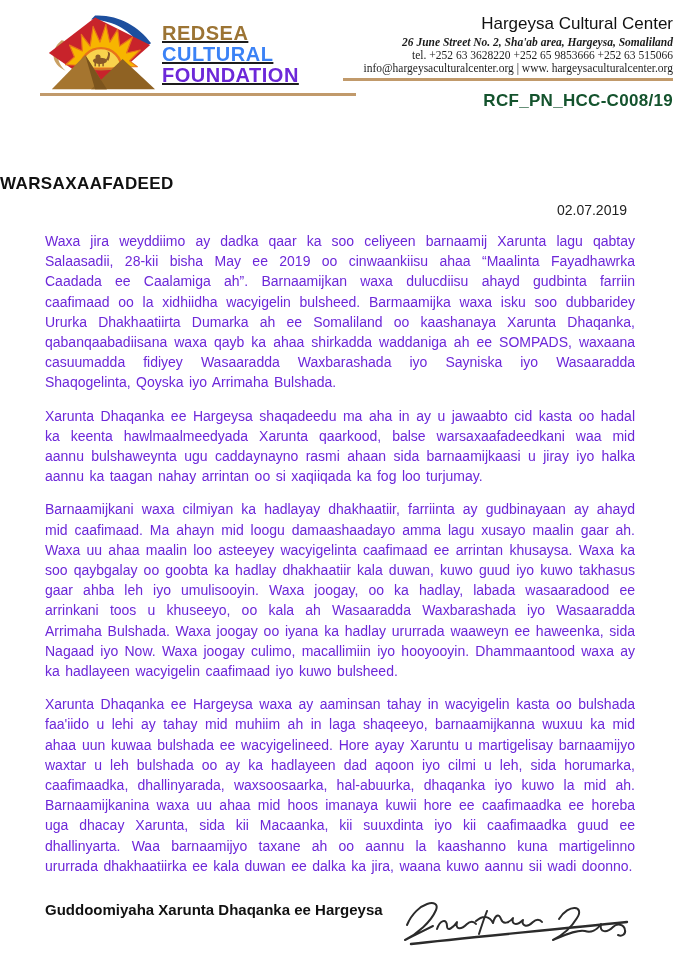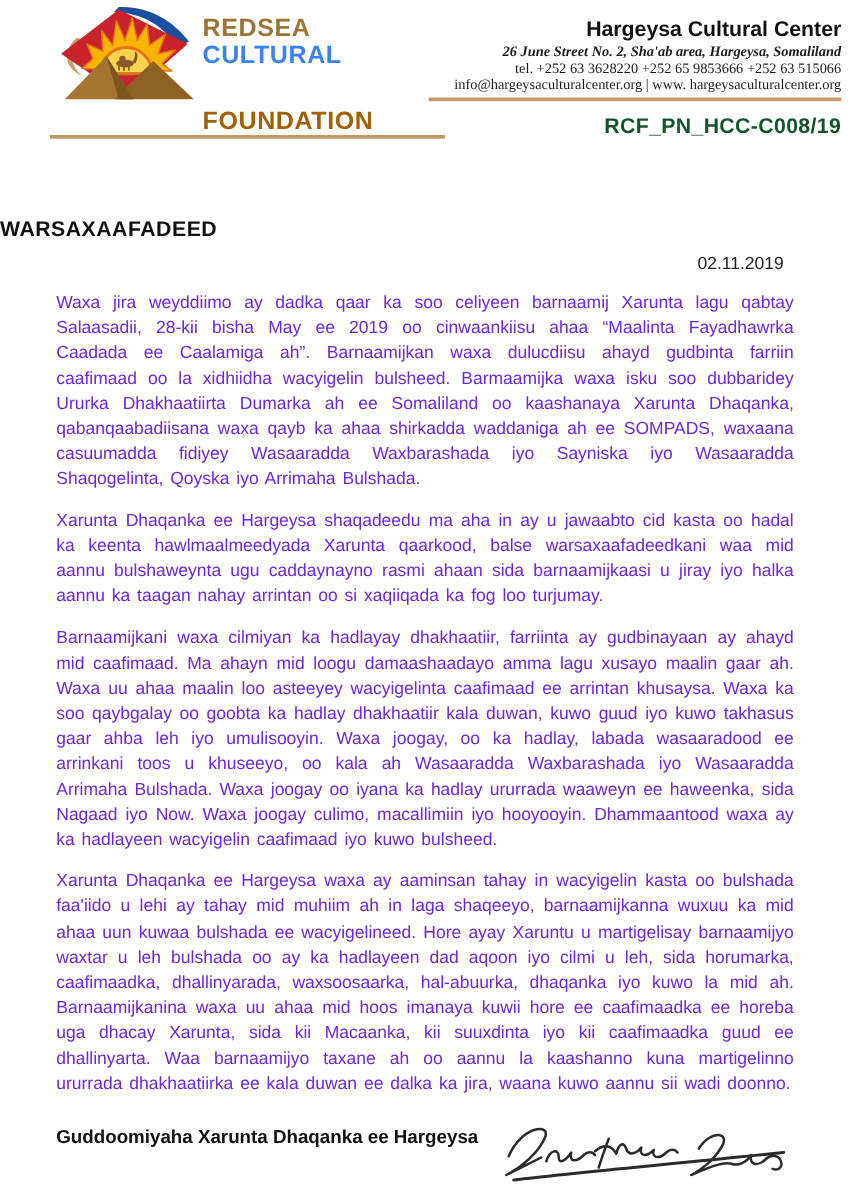--- a/index.html
+++ b/index.html
@@ -1,32 +1,32 @@
 <!DOCTYPE html>
 <html><head>
 <meta charset="utf-8">
 <style>
   html,body{margin:0;padding:0;background:#ffffff;}
   body{width:679px;height:960px;font-family:"Liberation Sans",sans-serif;color:#1c1c1c;overflow:hidden;}
   .page{position:relative;width:679px;height:960px;background:#fff;}
 
   
   .header{position:relative;height:170px;}
-  .left-block{position:absolute;left:40px;top:2px;width:322px;}
+  .left-block{position:absolute;left:40px;top:12px;width:322px;text-decoration:underline;}
   .logo-row{display:flex;align-items:flex-start;}
   .logo-art{width:118px;height:80px;flex:0 0 auto;}
   .logo-text{margin-top:11px;margin-left:4px;font-weight:700;font-size:20px;line-height:1.04;letter-spacing:.5px;}
   .lt-redsea{color:#9c7434;}
   .lt-cultural{color:#3b82f6;}
-  .lt-foundation{color:#a16207;margin-top:32px;}
+  .lt-foundation{color:#6d28d9;}
   .rule-left{border-top:3px solid #c19a6b;margin-top:1px;width:316px;}
   .website{font-weight:700;font-size:15px;letter-spacing:4.6px;color:#111;margin-top:2px;white-space:nowrap;}
 
   .right-block{position:absolute;right:6px;top:14px;width:330px;text-align:right;}
-  .org-name{font-weight:700;font-size:17px;color:#111;}
+  .org-name{font-weight:400;font-size:17px;color:#111;}
   .org-address{font-family:"Liberation Serif",serif;font-style:italic;font-weight:700;font-size:11.5px;margin-top:2px;}
   .org-phones{font-family:"Liberation Serif",serif;font-size:11.5px;margin-top:1px;}
   .org-email{font-family:"Liberation Serif",serif;font-size:11.5px;margin-top:1px;}
   .rule-right{border-bottom:3px solid #c19a6b;margin-top:4px;}
   .reference{font-weight:700;font-size:17px;letter-spacing:.3px;margin-top:10px;color:#14532d;}
 
   
   .doc-title{text-align:left;font-weight:700;font-size:17px;letter-spacing:.4px;color:#111;margin-top:4px;}
   .doc-date{text-align:right;margin-right:52px;font-size:14px;margin-top:8px;color:#222;}
 
@@ -90,21 +90,21 @@
       <div class="org-name">Hargeysa Cultural Center</div>
       <div class="org-address">26 June Street No. 2, Sha'ab area, Hargeysa, Somaliland</div>
       <div class="org-phones">tel. +252 63 3628220 +252 65 9853666  +252 63 515066</div>
       <div class="org-email">info@hargeysaculturalcenter.org | www. hargeysaculturalcenter.org</div>
       <div class="rule-right"></div>
       <div class="reference">RCF_PN_HCC-C008/19</div>
     </div>
   </div>
 
   <div class="doc-title">WARSAXAAFADEED</div>
-  <div class="doc-date">02.11.2019</div>
+  <div class="doc-date">02.07.2019</div>
 
   <div class="body-text">
     <p>Waxa jira weyddiimo ay dadka qaar ka soo celiyeen barnaamij Xarunta lagu qabtay Salaasadii, 28-kii bisha May ee 2019 oo cinwaankiisu ahaa “Maalinta Fayadhawrka Caadada ee Caalamiga ah”. Barnaamijkan waxa dulucdiisu ahayd gudbinta farriin caafimaad oo la xidhiidha wacyigelin bulsheed. Barmaamijka waxa isku soo dubbaridey Ururka Dhakhaatiirta Dumarka ah ee Somaliland oo kaashanaya Xarunta Dhaqanka, qabanqaabadiisana waxa qayb ka ahaa shirkadda waddaniga ah ee SOMPADS, waxaana casuumadda fidiyey Wasaaradda Waxbarashada iyo Sayniska iyo Wasaaradda Shaqogelinta, Qoyska iyo Arrimaha Bulshada.</p>
     <p>Xarunta Dhaqanka ee Hargeysa shaqadeedu ma aha in ay u jawaabto cid kasta oo hadal ka keenta hawlmaalmeedyada Xarunta qaarkood, balse warsaxaafadeedkani waa mid aannu bulshaweynta ugu caddaynayno rasmi ahaan sida barnaamijkaasi u jiray iyo halka aannu ka taagan nahay arrintan oo si xaqiiqada ka fog loo turjumay.</p>
     <p>Barnaamijkani waxa cilmiyan ka hadlayay dhakhaatiir, farriinta ay gudbinayaan ay ahayd mid caafimaad. Ma ahayn mid loogu damaashaadayo amma lagu xusayo maalin gaar ah. Waxa uu ahaa maalin loo asteeyey wacyigelinta caafimaad ee arrintan khusaysa. Waxa ka soo qaybgalay oo goobta ka hadlay dhakhaatiir kala duwan, kuwo guud iyo kuwo takhasus gaar ahba leh iyo umulisooyin. Waxa joogay, oo ka hadlay, labada wasaaradood ee arrinkani toos u khuseeyo, oo kala ah Wasaaradda Waxbarashada iyo Wasaaradda Arrimaha Bulshada. Waxa joogay oo iyana ka hadlay ururrada waaweyn ee haweenka, sida Nagaad iyo Now. Waxa joogay culimo, macallimiin iyo hooyooyin. Dhammaantood waxa ay ka hadlayeen wacyigelin caafimaad iyo kuwo bulsheed.</p>
     <p>Xarunta Dhaqanka ee Hargeysa waxa ay aaminsan tahay in wacyigelin kasta oo bulshada faa'iido u lehi ay tahay mid muhiim ah in laga shaqeeyo, barnaamijkanna wuxuu ka mid ahaa uun kuwaa bulshada ee wacyigelineed. Hore ayay Xaruntu u martigelisay barnaamijyo waxtar u leh bulshada oo ay ka hadlayeen dad aqoon iyo cilmi u leh, sida horumarka, caafimaadka, dhallinyarada, waxsoosaarka, hal-abuurka, dhaqanka iyo kuwo la mid ah. Barnaamijkanina waxa uu ahaa mid hoos imanaya kuwii hore ee caafimaadka ee horeba uga dhacay Xarunta, sida kii Macaanka, kii suuxdinta iyo kii caafimaadka guud ee dhallinyarta. Waa barnaamijyo taxane ah oo aannu la kaashanno kuna martigelinno ururrada dhakhaatiirka ee kala duwan ee dalka ka jira, waana kuwo aannu sii wadi doonno.</p>
   </div>
 
   <div class="sig-block">
     <div class="sig-role">Guddoomiyaha Xarunta Dhaqanka ee Hargeysa</div>

